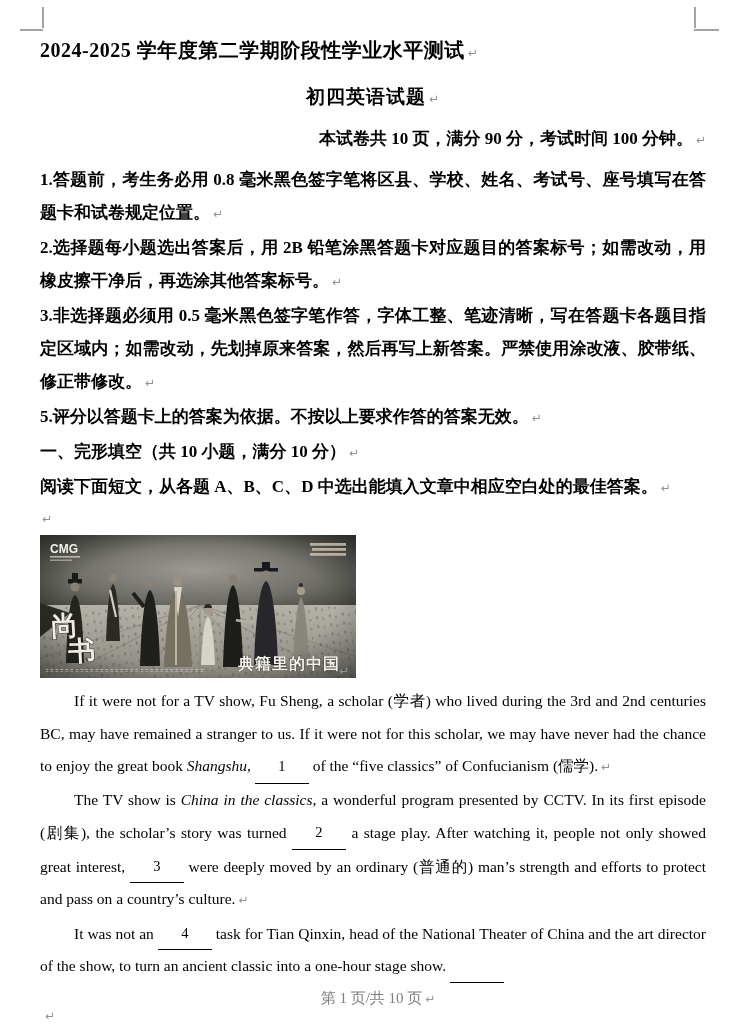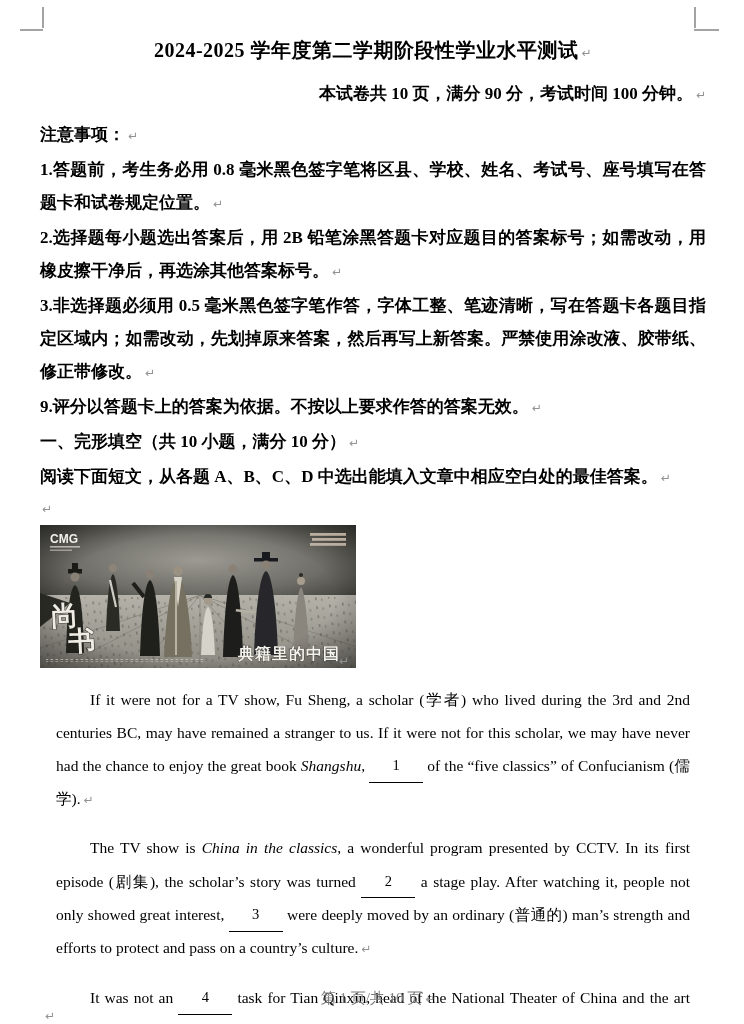--- a/index.html
+++ b/index.html
@@ -7,39 +7,39 @@
        font-family:"Liberation Serif","DejaVu Serif",serif;color:#000;}
   .page{position:absolute;inset:0;padding:0 38px 0 40px;box-sizing:border-box;}
 
   
   .crop{position:absolute;background:#a3a3a3;}
   .crop.tlv{left:42px;top:7px;width:2px;height:21px;}
   .crop.tlh{left:20px;top:29px;width:23px;height:2px;}
   .crop.trv{left:694px;top:7px;width:2px;height:21px;}
   .crop.trh{left:694px;top:29px;width:25px;height:2px;}
 
-  h1.title{font-size:20px;font-weight:bold;text-align:center;margin:36px 0 0;line-height:28px;letter-spacing:.5px;}
+  h1.title{font-size:20px;font-weight:bold;margin:36px 0 0;line-height:28px;letter-spacing:.5px;}
   h2.subtitle{font-size:19px;font-weight:bold;text-align:center;margin:17px 0 0;line-height:26px;letter-spacing:1px;}
   p.info{font-size:17px;font-weight:bold;text-align:right;margin:15px 0 0;line-height:24px;}
 
   .cnline{font-size:17px;font-weight:bold;line-height:33px;margin:0;text-align:justify;}
   #notes-list p.cnline{text-align:justify;}
   .notes-wrap{margin-top:11px;}
 
   .empty-line{height:26px;line-height:26px;margin:0;}
 
   .pmark{color:#919191;font-family:"DejaVu Sans","Liberation Sans",sans-serif;
          font-size:12px;font-weight:normal;margin-left:3px;}
 
   figure.poster{margin:4px 0 0 0;width:296px;display:inline-block;vertical-align:bottom;}
   .poster svg{display:block;}
   .after-poster{vertical-align:bottom;}
 
   .passage{margin-top:7px;}
-  p.eng{font-size:15.5px;line-height:32.5px;margin:16px;text-align:justify;text-indent:34px;}
+  p.eng{font-size:15.5px;line-height:32.5px;margin:0;text-align:justify;text-indent:34px;}
   .blank{display:inline-block;width:54px;border-bottom:1px solid #000;text-align:center;
          text-indent:0;vertical-align:bottom;}
   .bnum{font-size:14.5px;line-height:17px;display:inline-block;}
 
   .footer{position:absolute;left:12px;right:0;bottom:16px;text-align:center;
           color:#7e7e7e;font-size:15px;font-family:"Liberation Serif","DejaVu Serif",serif;}
   .footer .pmark{color:#9a9a9a;}
   .bottom-pmark{position:absolute;left:42px;bottom:1px;}
 </style>
 </head>
@@ -47,30 +47,30 @@
 
 <div class="page">
 
   <div class="crop tlv"></div>
   <div class="crop tlh"></div>
   <div class="crop trv"></div>
   <div class="crop trh"></div>
 
   <h1 class="title"><span>2024-2025 学年度第二学期阶段性学业水平测试</span><span class="pmark">↵</span></h1>
 
+  <h2 class="subtitle"><span>初四英语试题</span><span class="pmark">↵</span></h2>
 
   <p class="info"><span>本试卷共 10 页，满分 90 分，考试时间 100 分钟。</span><span class="pmark">↵</span></p>
 
   <div class="notes-wrap">
-    <p class="cnline"><span>注意事项：</span><span class="pmark">↵</span></p>
     <div id="notes-list">
         <p class="cnline"><span>1.答题前，考生务必用 0.8 毫米黑色签字笔将区县、学校、姓名、考试号、座号填写在答题卡和试卷规定位置。</span><span class="pmark">↵</span></p>
         <p class="cnline"><span>2.选择题每小题选出答案后，用 2B 铅笔涂黑答题卡对应题目的答案标号；如需改动，用橡皮擦干净后，再选涂其他答案标号。</span><span class="pmark">↵</span></p>
         <p class="cnline"><span>3.非选择题必须用 0.5 毫米黑色签字笔作答，字体工整、笔迹清晰，写在答题卡各题目指定区域内；如需改动，先划掉原来答案，然后再写上新答案。严禁使用涂改液、胶带纸、修正带修改。</span><span class="pmark">↵</span></p>
-        <p class="cnline"><span>9.评分以答题卡上的答案为依据。不按以上要求作答的答案无效。</span><span class="pmark">↵</span></p>
+        <p class="cnline"><span>5.评分以答题卡上的答案为依据。不按以上要求作答的答案无效。</span><span class="pmark">↵</span></p>
       </div>
   </div>
 
   <p class="cnline"><span>一、完形填空（共 10 小题，满分 10 分）</span><span class="pmark">↵</span></p>
   <p class="cnline"><span>阅读下面短文，从各题 A、B、C、D 中选出能填入文章中相应空白处的最佳答案。</span><span class="pmark">↵</span></p>
 
   <p class="empty-line"><span class="pmark" style="margin-left:2px">↵</span></p>
 
   <figure class="poster">
     <svg width="316" height="143" viewBox="0 0 316 143" xmlns="http://www.w3.org/2000/svg">

